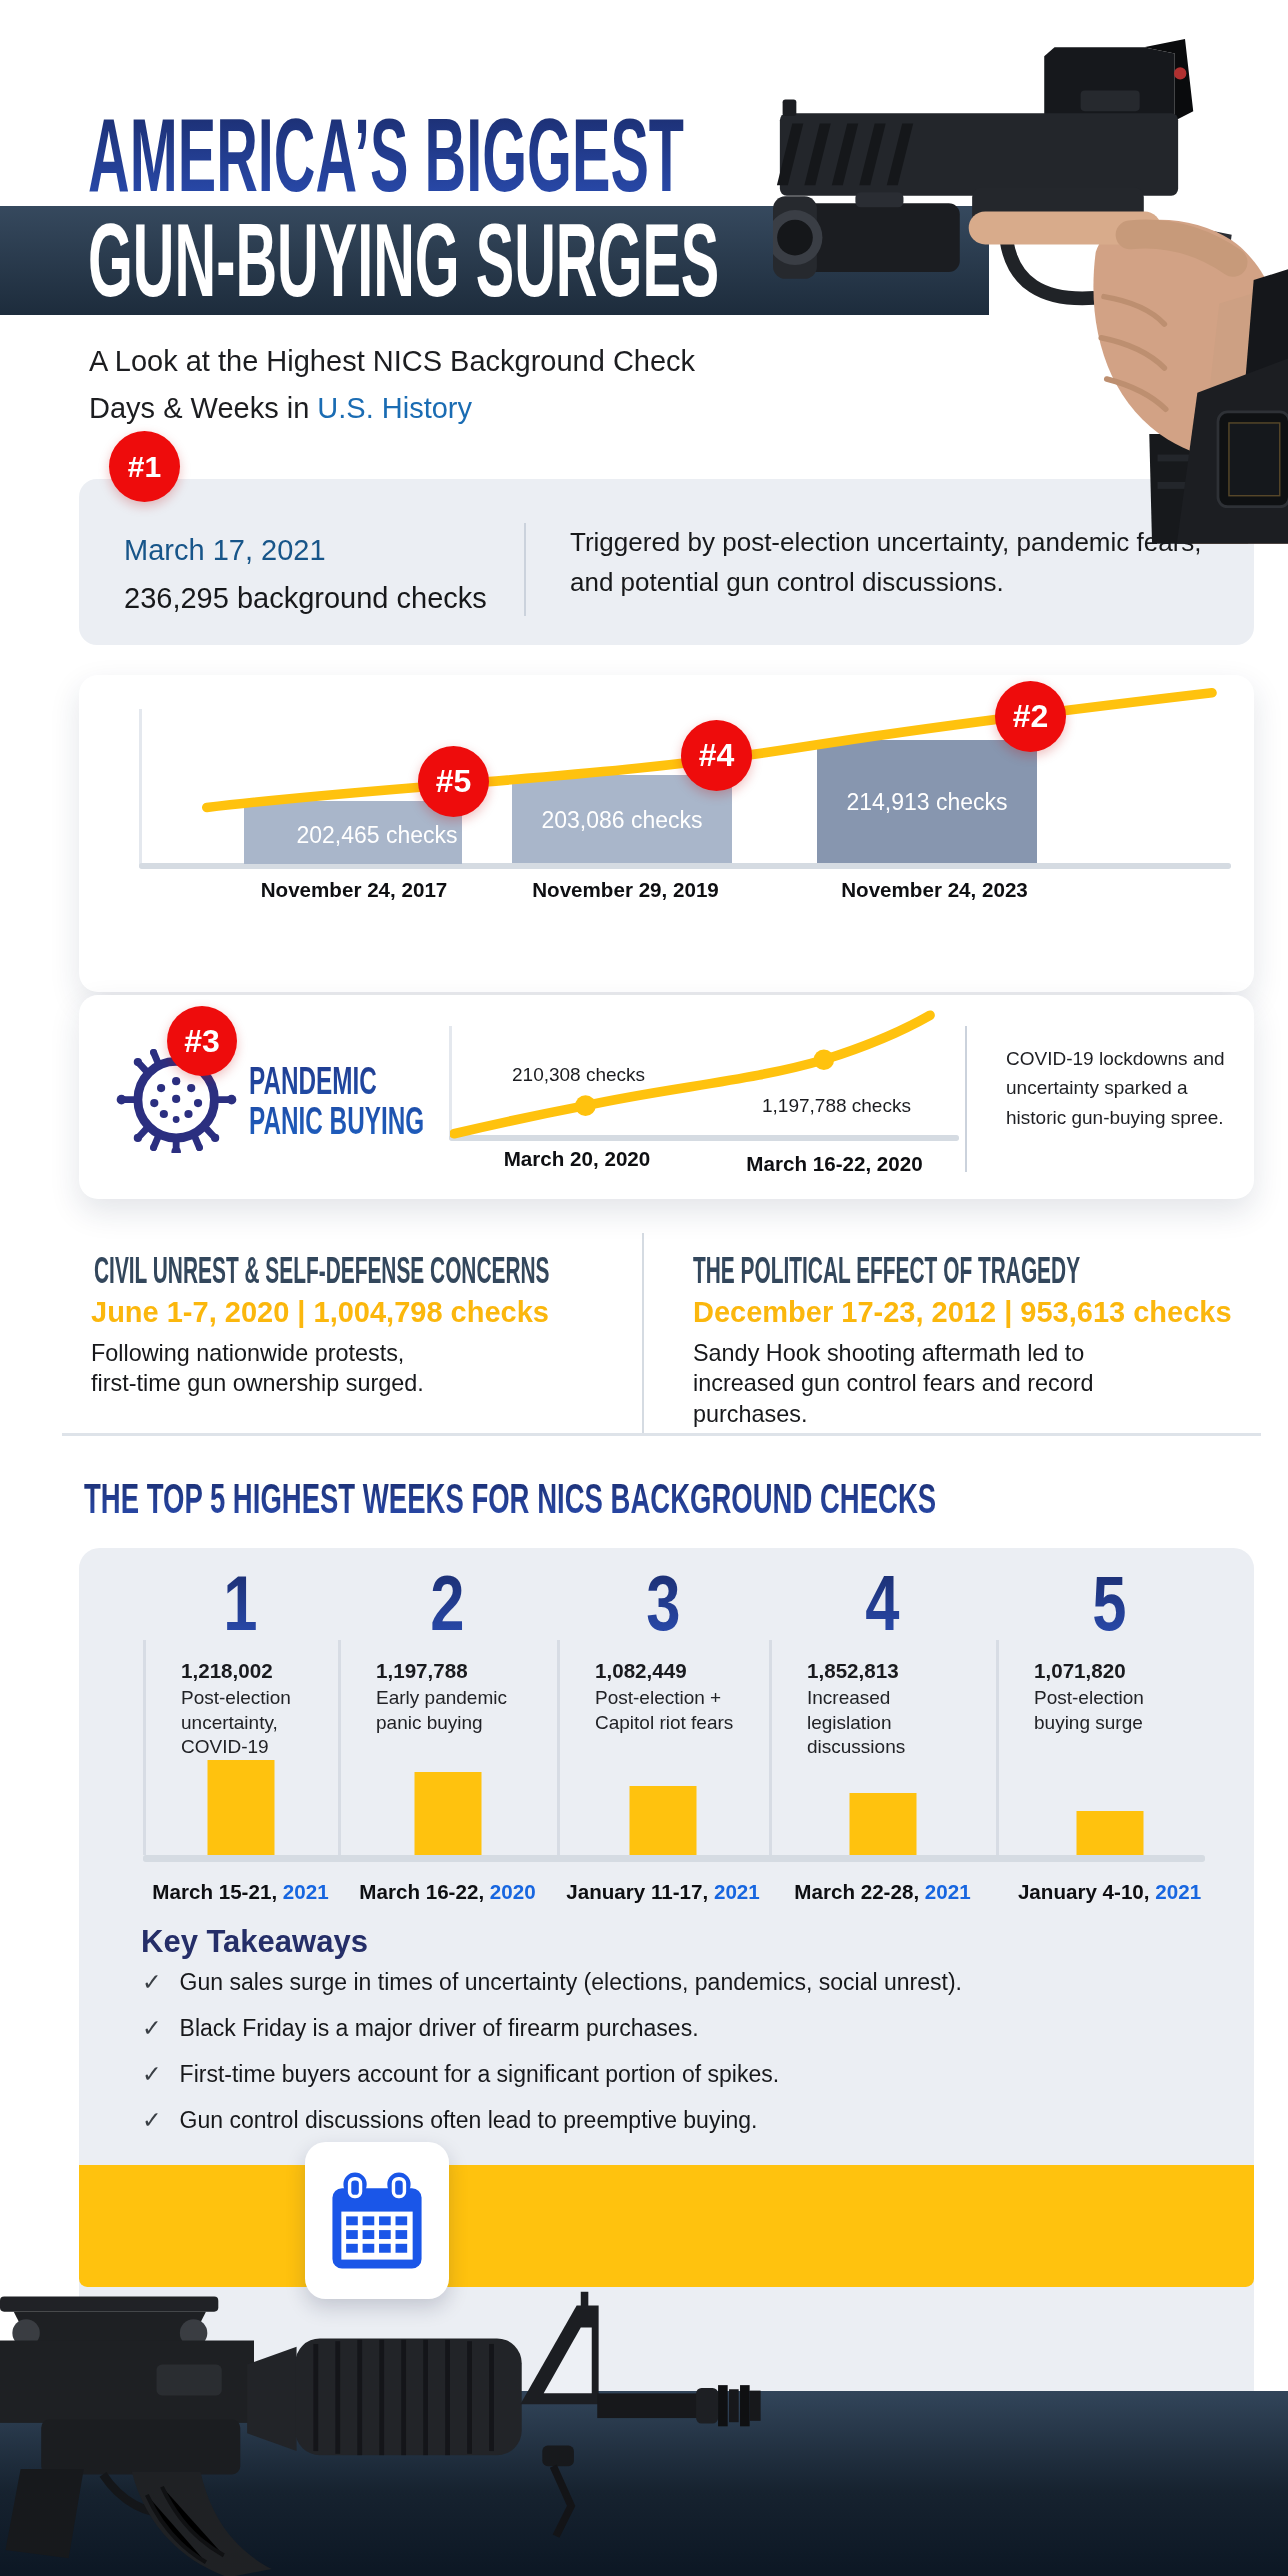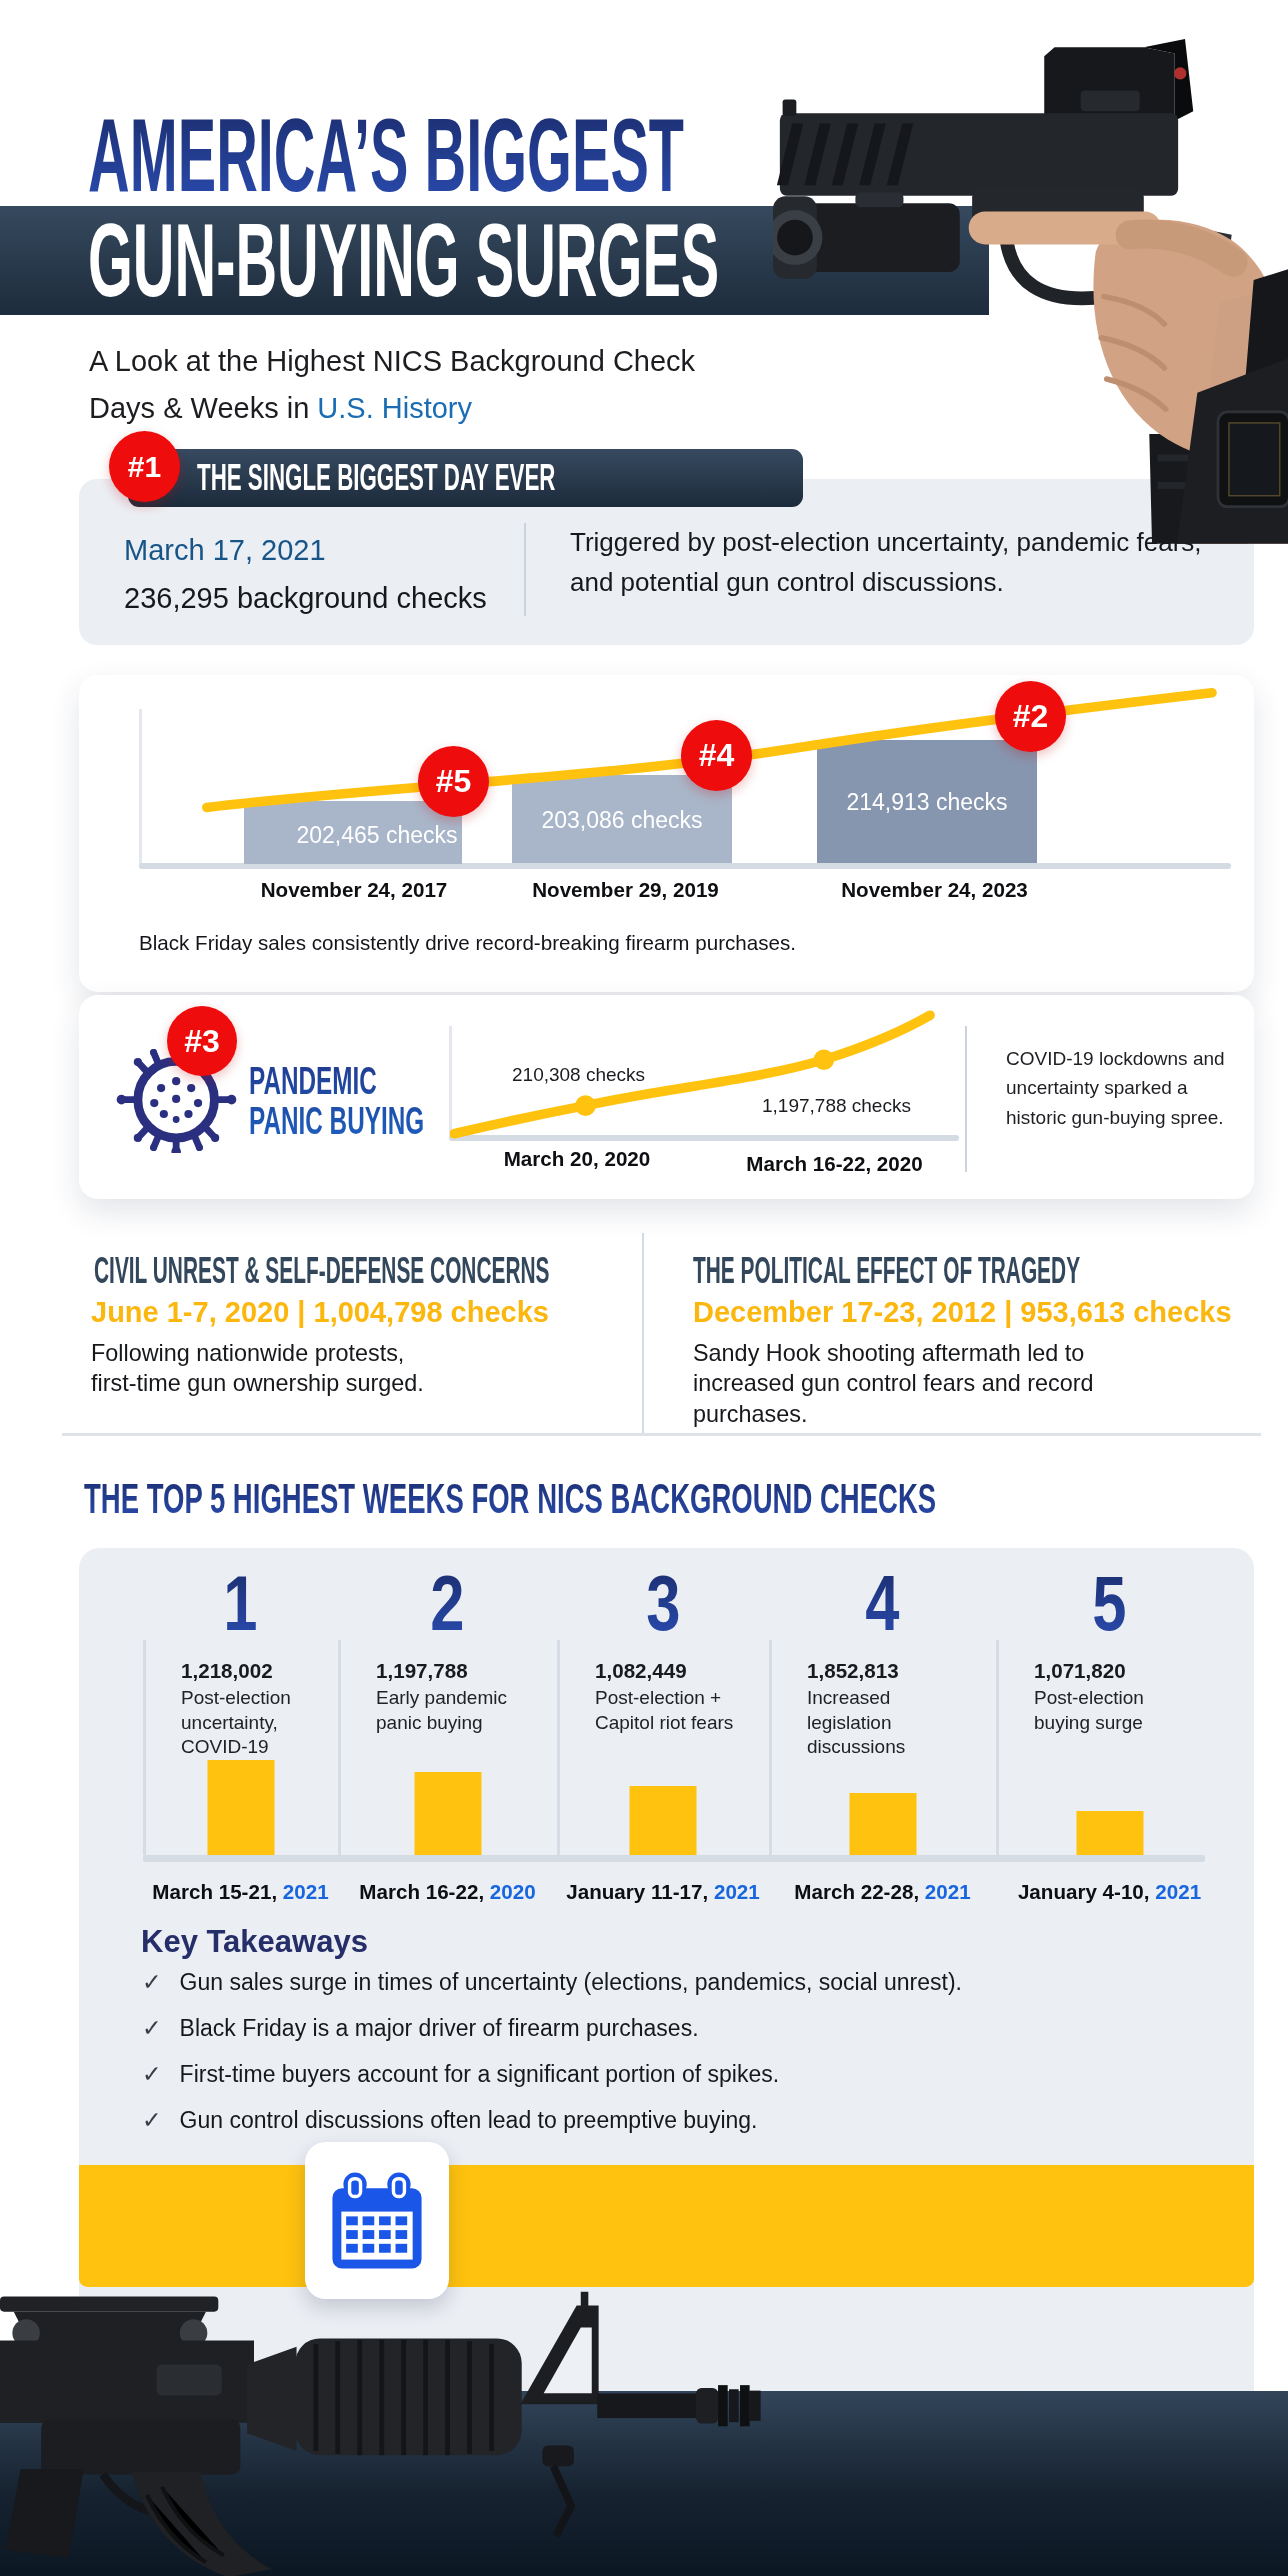--- a/index.html
+++ b/index.html
@@ -151,23 +151,20 @@
       <rect x="664" y="604" width="74" height="106" fill="#15181c" stroke="#5a4a2a" stroke-width="2"></rect>
     </svg>
   </div>
 
   <div class="abs subtitle">
     <span>A Look at the Highest NICS Background Check</span><br>
     <span>Days &amp; Weeks in </span><span class="hl">U.S. History</span>
   </div>
 
   <div class="abs badge b1">#1</div>
-  <div class="abs pill">
-    <span class="cond">THE SINGLE BIGGEST DAY EVER</span>
-  </div>
   <div class="abs gcard card1">
     <div class="abs c1-date">March 17, 2021</div>
     <div class="abs c1-stat">236,295 background checks</div>
     <div class="abs vdiv c1-div"></div>
     <div class="abs c1-desc">Triggered by post-election uncertainty, pandemic fears, and potential gun control discussions.</div>
   </div>
 
   <div class="abs wcard card2">
     <div class="abs yaxis" style="left:60px;top:34px;height:158px;"></div>
     <div class="abs baseline" style="left:60px;top:188px;width:1092px;height:6.2px;"></div>
@@ -182,21 +179,20 @@
     </div>
     <svg class="curve-svg" width="1175" height="317" viewBox="0 0 1710 462">
       <path d="M185 193 C480 158 760 152 1060 104 C1260 72 1480 46 1650 26" stroke="#ffc20e" stroke-width="14" fill="none" stroke-linecap="round"></path>
     </svg>
     <div class="abs badge bfbadge" style="left:339px;top:71px;">#5</div>
     <div class="abs badge bfbadge" style="left:602px;top:45px;">#4</div>
     <div class="abs badge bfbadge" style="left:916px;top:6.2px;">#2</div>
     <div class="bfdate" style="left:165px;width:220px;top:203px;">November 24, 2017</div>
     <div class="bfdate" style="left:433px;width:227px;top:203px;">November 29, 2019</div>
     <div class="bfdate" style="left:742px;width:227px;top:203px;">November 24, 2023</div>
-    <div class="abs caption">Black Friday sales consistently drive record-breaking firearm purchases.</div>
   </div>
 
   <div class="abs wcard card3">
     <svg class="abs" style="left:34px;top:52px;" width="127" height="106" viewBox="0 0 185 155">
       <g stroke="#2b2f80" stroke-width="10" stroke-linecap="round">
         <line x1="92" y1="18" x2="92" y2="2"></line>
           <line x1="92" y1="137" x2="92" y2="153"></line>
         <line x1="30" y1="77" x2="12" y2="77"></line>
           <line x1="155" y1="77" x2="173" y2="77"></line>
         <line x1="48" y1="35" x2="36" y2="22"></line>

